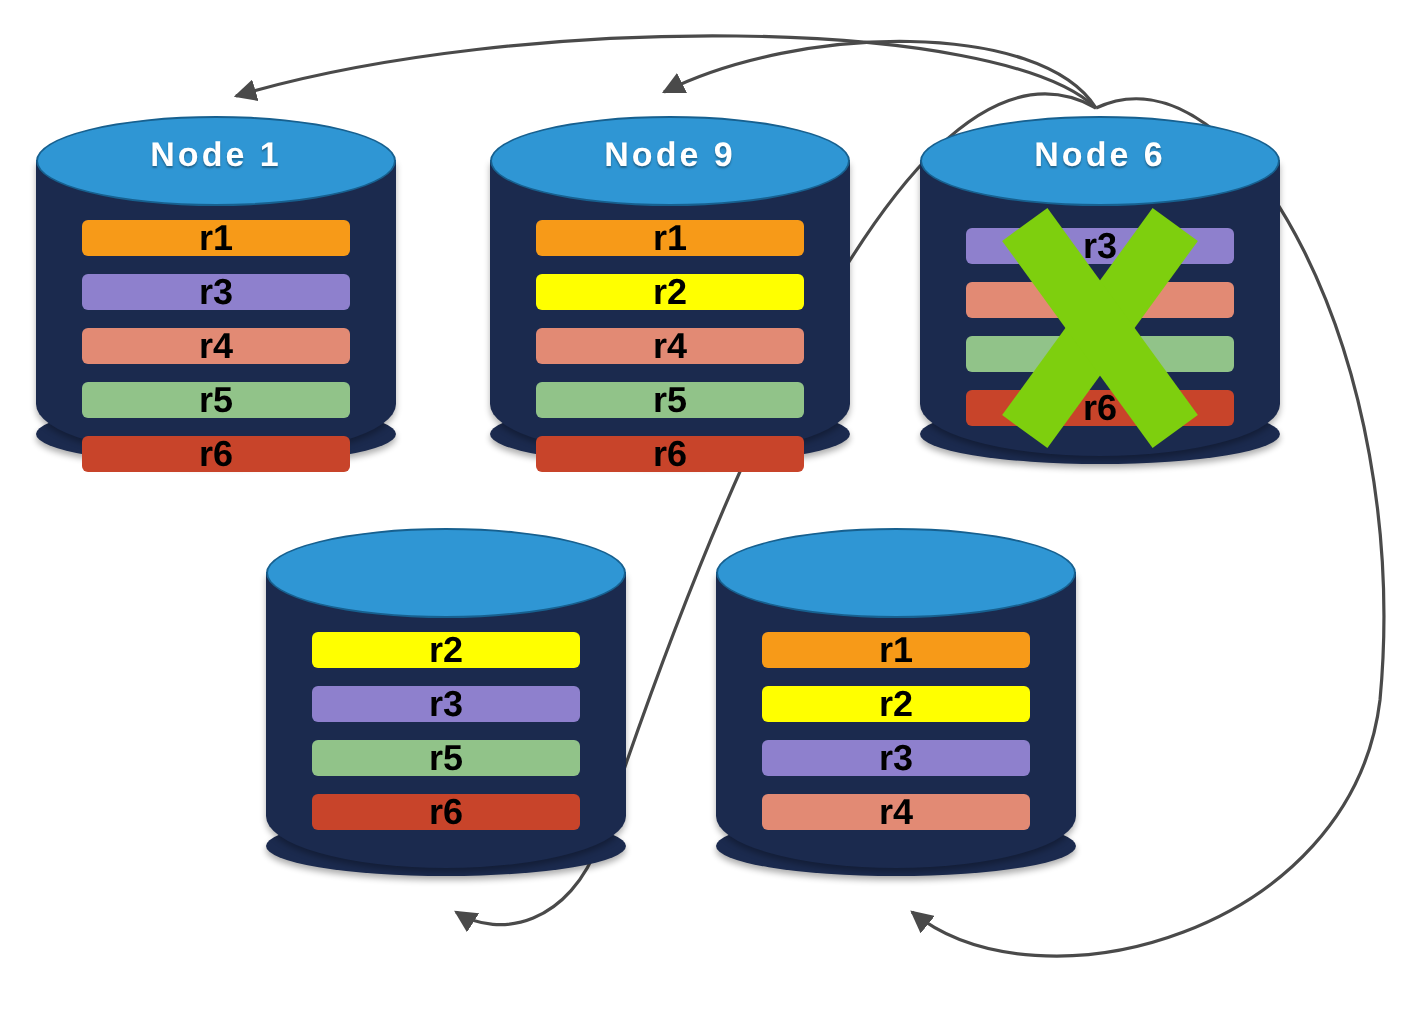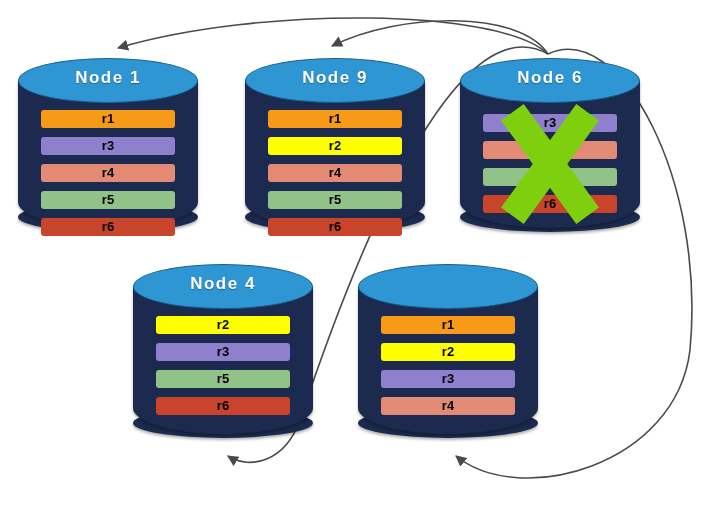--- a/index.html
+++ b/index.html
@@ -81,21 +81,21 @@
     width: 180px;
   }
   .row {
     position: relative;
     width: 134px;
     margin: 0 auto 9px auto;
     height: 18px;
     line-height: 18px;
     border-radius: 3px;
     text-align: center;
-    font-size: 13px;
+    font-size: 18px;
     font-weight: bold;
     color: #000000;
   }
   .xmark {
     position: absolute;
     left: 32px;
     top: 46px;
     width: 116px;
     height: 120px;
   }
@@ -170,21 +170,20 @@
         </div>
         <div class="xmark">
           <i style="background: rgb(126, 207, 14);"></i>
           <i style="background: rgb(126, 207, 14);"></i>
         </div>
       </div>
       <div class="node" style="left: 133px; top: 264px;">
         <div class="cyl-bottom"></div>
         <div class="cyl-body"></div>
         <div class="cyl-top"></div>
-        <div class="node-title">Node  4</div>
         <div class="rows">
           <div class="row" style="background: rgb(255, 255, 0);">r2</div>
           <div class="row" style="background: rgb(142, 128, 205);">r3</div>
           <div class="row" style="background: rgb(145, 195, 137);">r5</div>
           <div class="row" style="background: rgb(200, 68, 42);">r6</div>
         </div>
       </div>
       <div class="node" style="left: 358px; top: 264px;">
         <div class="cyl-bottom"></div>
         <div class="cyl-body"></div>

